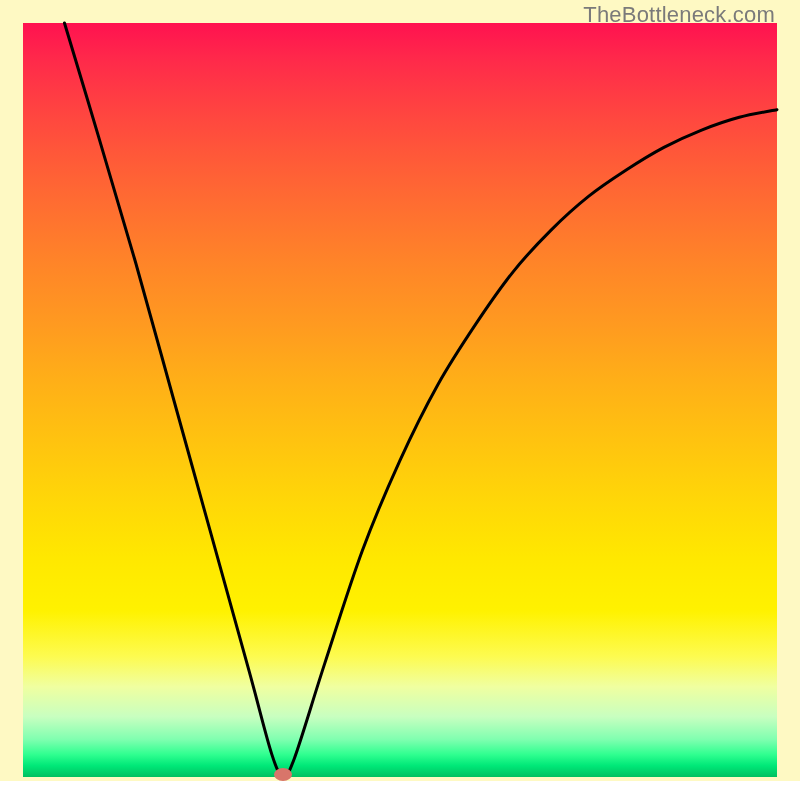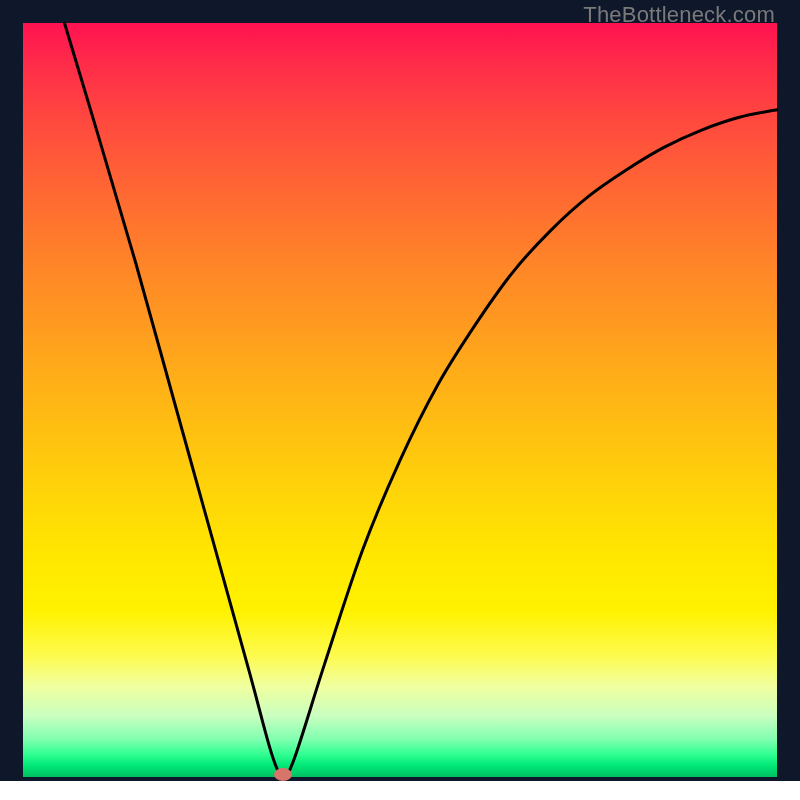--- a/index.html
+++ b/index.html
@@ -1,21 +1,21 @@
 <!DOCTYPE html>
 <html><head>
 <meta charset="utf-8">
 <style>
   * { margin: 0; padding: 0; box-sizing: border-box; }
   body { width: 800px; height: 800px; overflow: hidden; font-family: Arial, sans-serif; }
   .container {
     width: 800px;
     height: 781px;
     position: relative;
-    background: #0f172a;
+    background: #fef9c3;
   }
   .plot-area {
     position: absolute;
     left: 23px;
     top: 23px;
     width: 754px;
     height: 754px;
     background: linear-gradient(to bottom,
       #ff1250 0%,
       #ff2a4a 5%,

